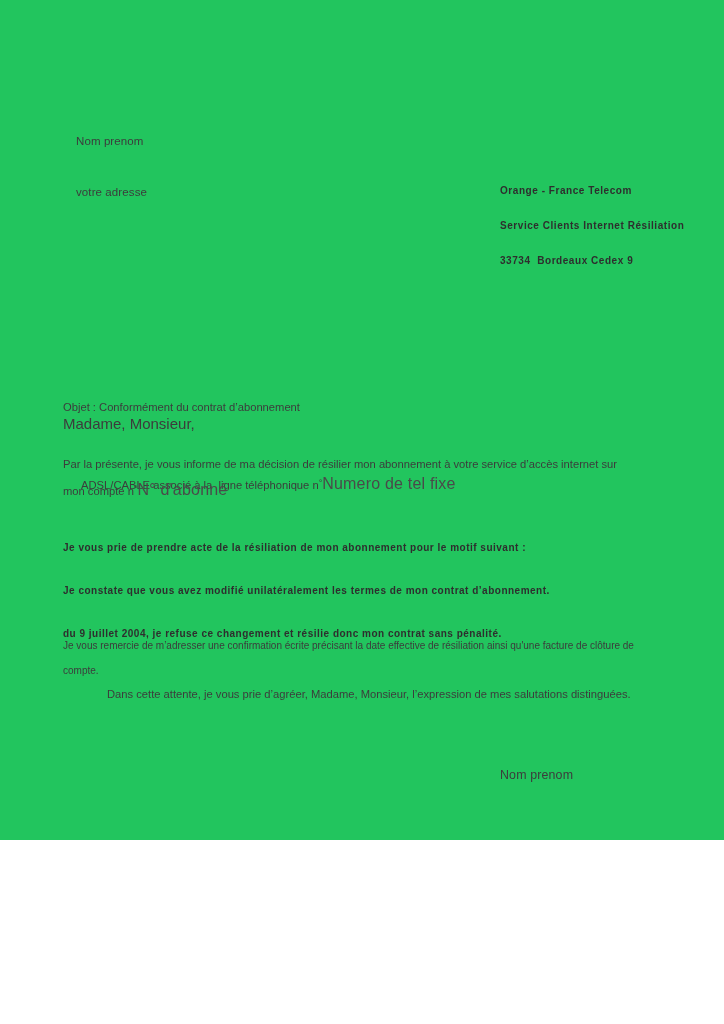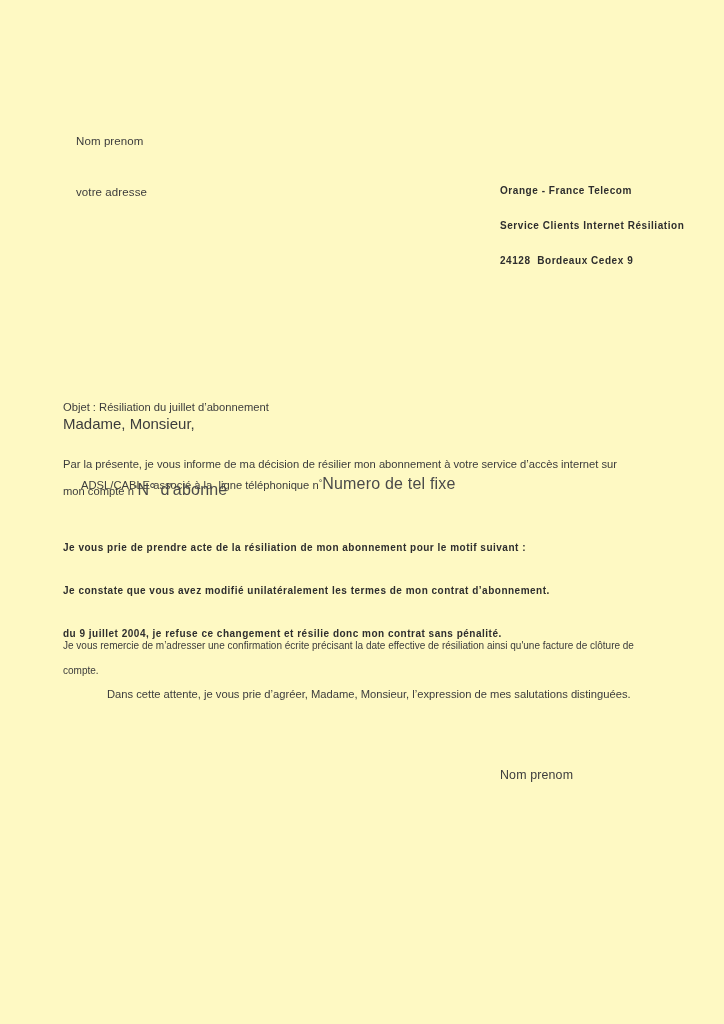--- a/index.html
+++ b/index.html
@@ -7,22 +7,22 @@
     margin: 0;
     padding: 0;
     background: #ffffff;
   }
   body {
     font-family: "Liberation Sans", sans-serif;
   }
   #page {
     position: relative;
     width: 724px;
-    height: 1024px;
-    background: #fef9c3;
+    height: 840px;
+    background: #22c55e;
     overflow: hidden;
     color: #3a3a3a;
   }
 
   
   .blk {
     position: absolute;
     white-space: pre;
   }
 
@@ -130,25 +130,25 @@
 <div id="page">
 
   <div class="blk" id="sender">
     <div>Nom prenom</div>
     <div>votre adresse</div>
   </div>
 
   <div class="blk" id="recipient">
     <div class="rline">Orange - France Telecom</div>
     <div class="rline">Service Clients Internet Résiliation</div>
-    <div class="rline">24128  Bordeaux Cedex 9</div>
+    <div class="rline">33734  Bordeaux Cedex 9</div>
   </div>
 
   <div class="blk" id="subject">
-    <div>Objet : Résiliation du juillet d’abonnement</div>
+    <div>Objet : Conformément du contrat d’abonnement</div>
     <div>
       <span>ADSL/CABLE associé à la  ligne téléphonique n</span><span class="deg">°</span><span class="ph">Numero de tel fixe</span>
     </div>
   </div>
 
   <div class="blk" id="salutation">Madame, Monsieur,</div>
 
   <div class="blk" id="intro">
     <span>Par la présente, je vous informe de ma décision de résilier mon abonnement à votre service d’accès internet sur mon compte n</span><span class="deg">°</span><span class="ph">N° d'abonné</span>
   </div>

